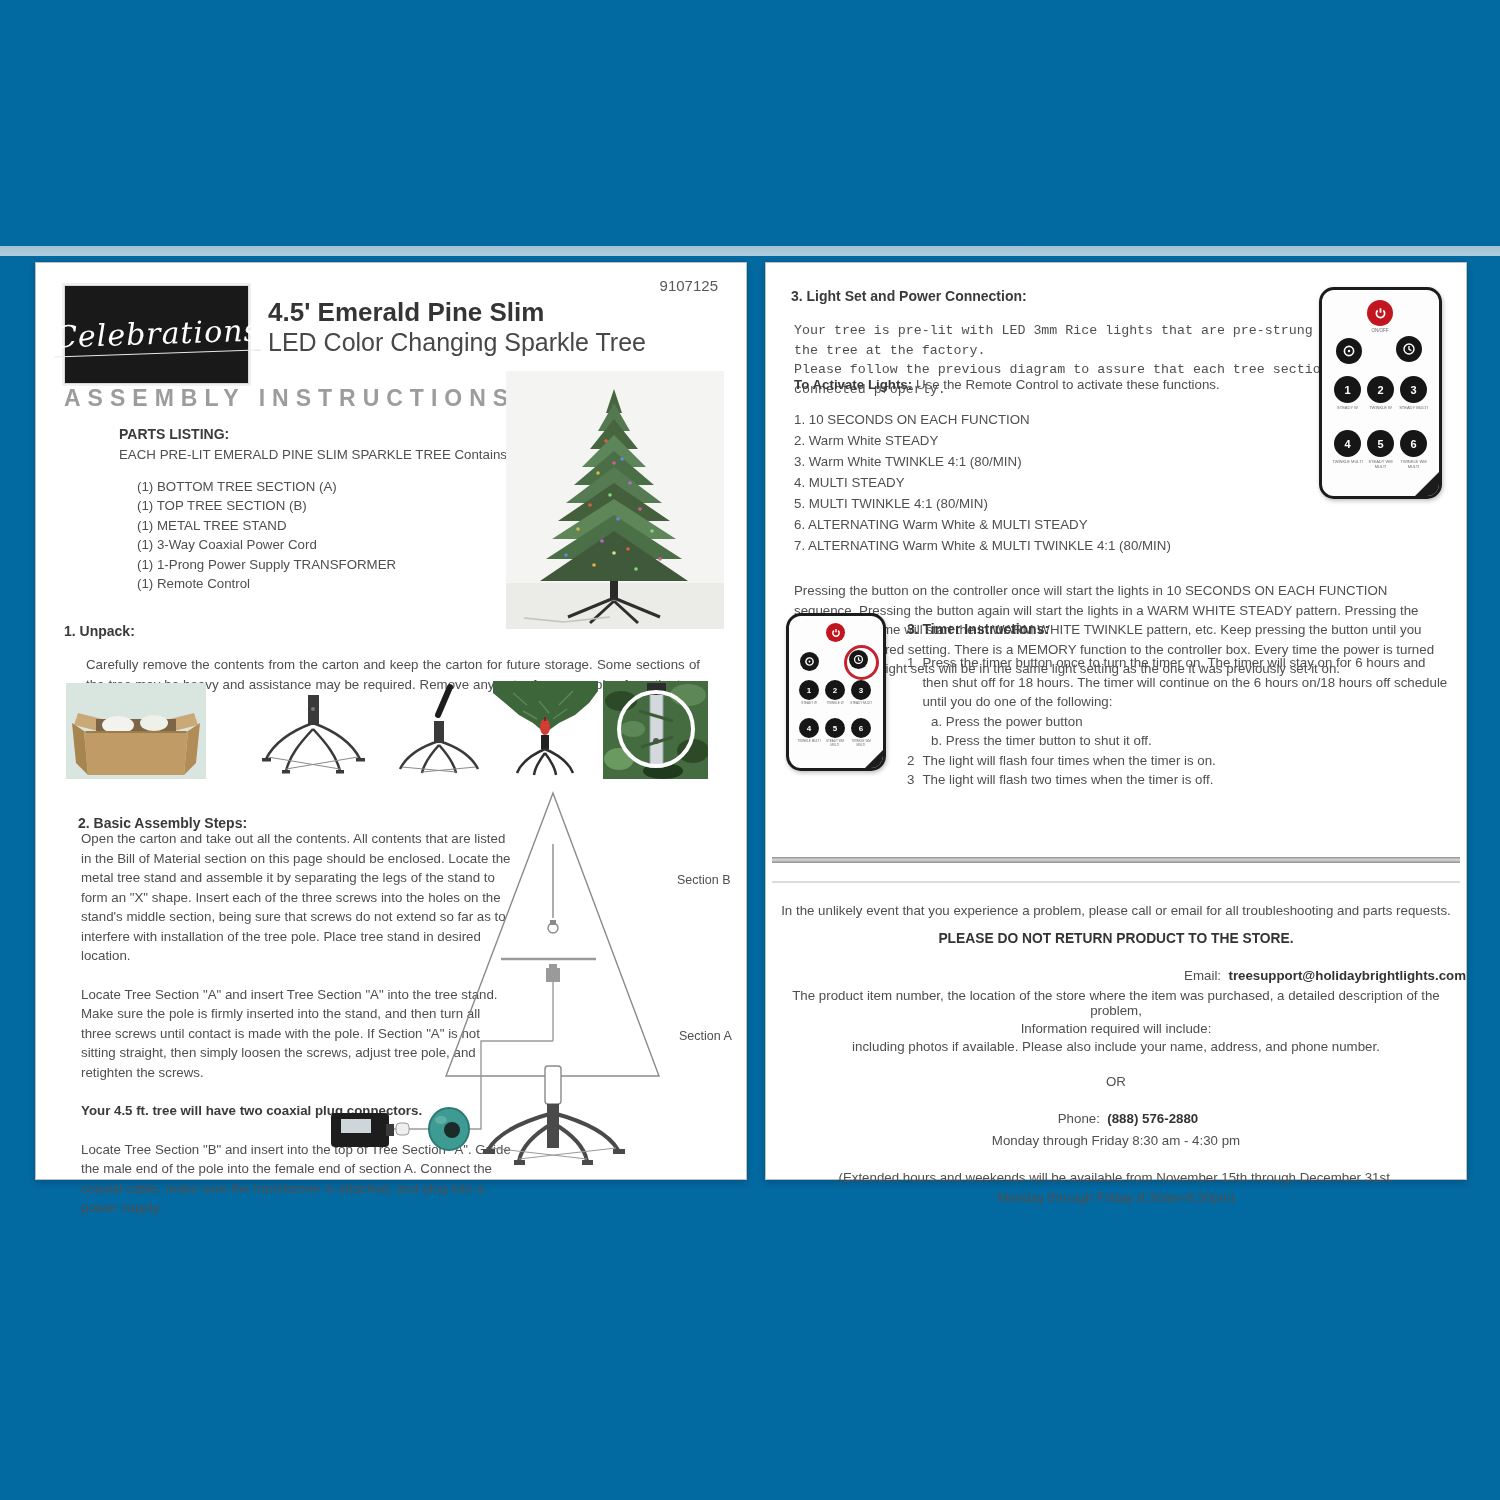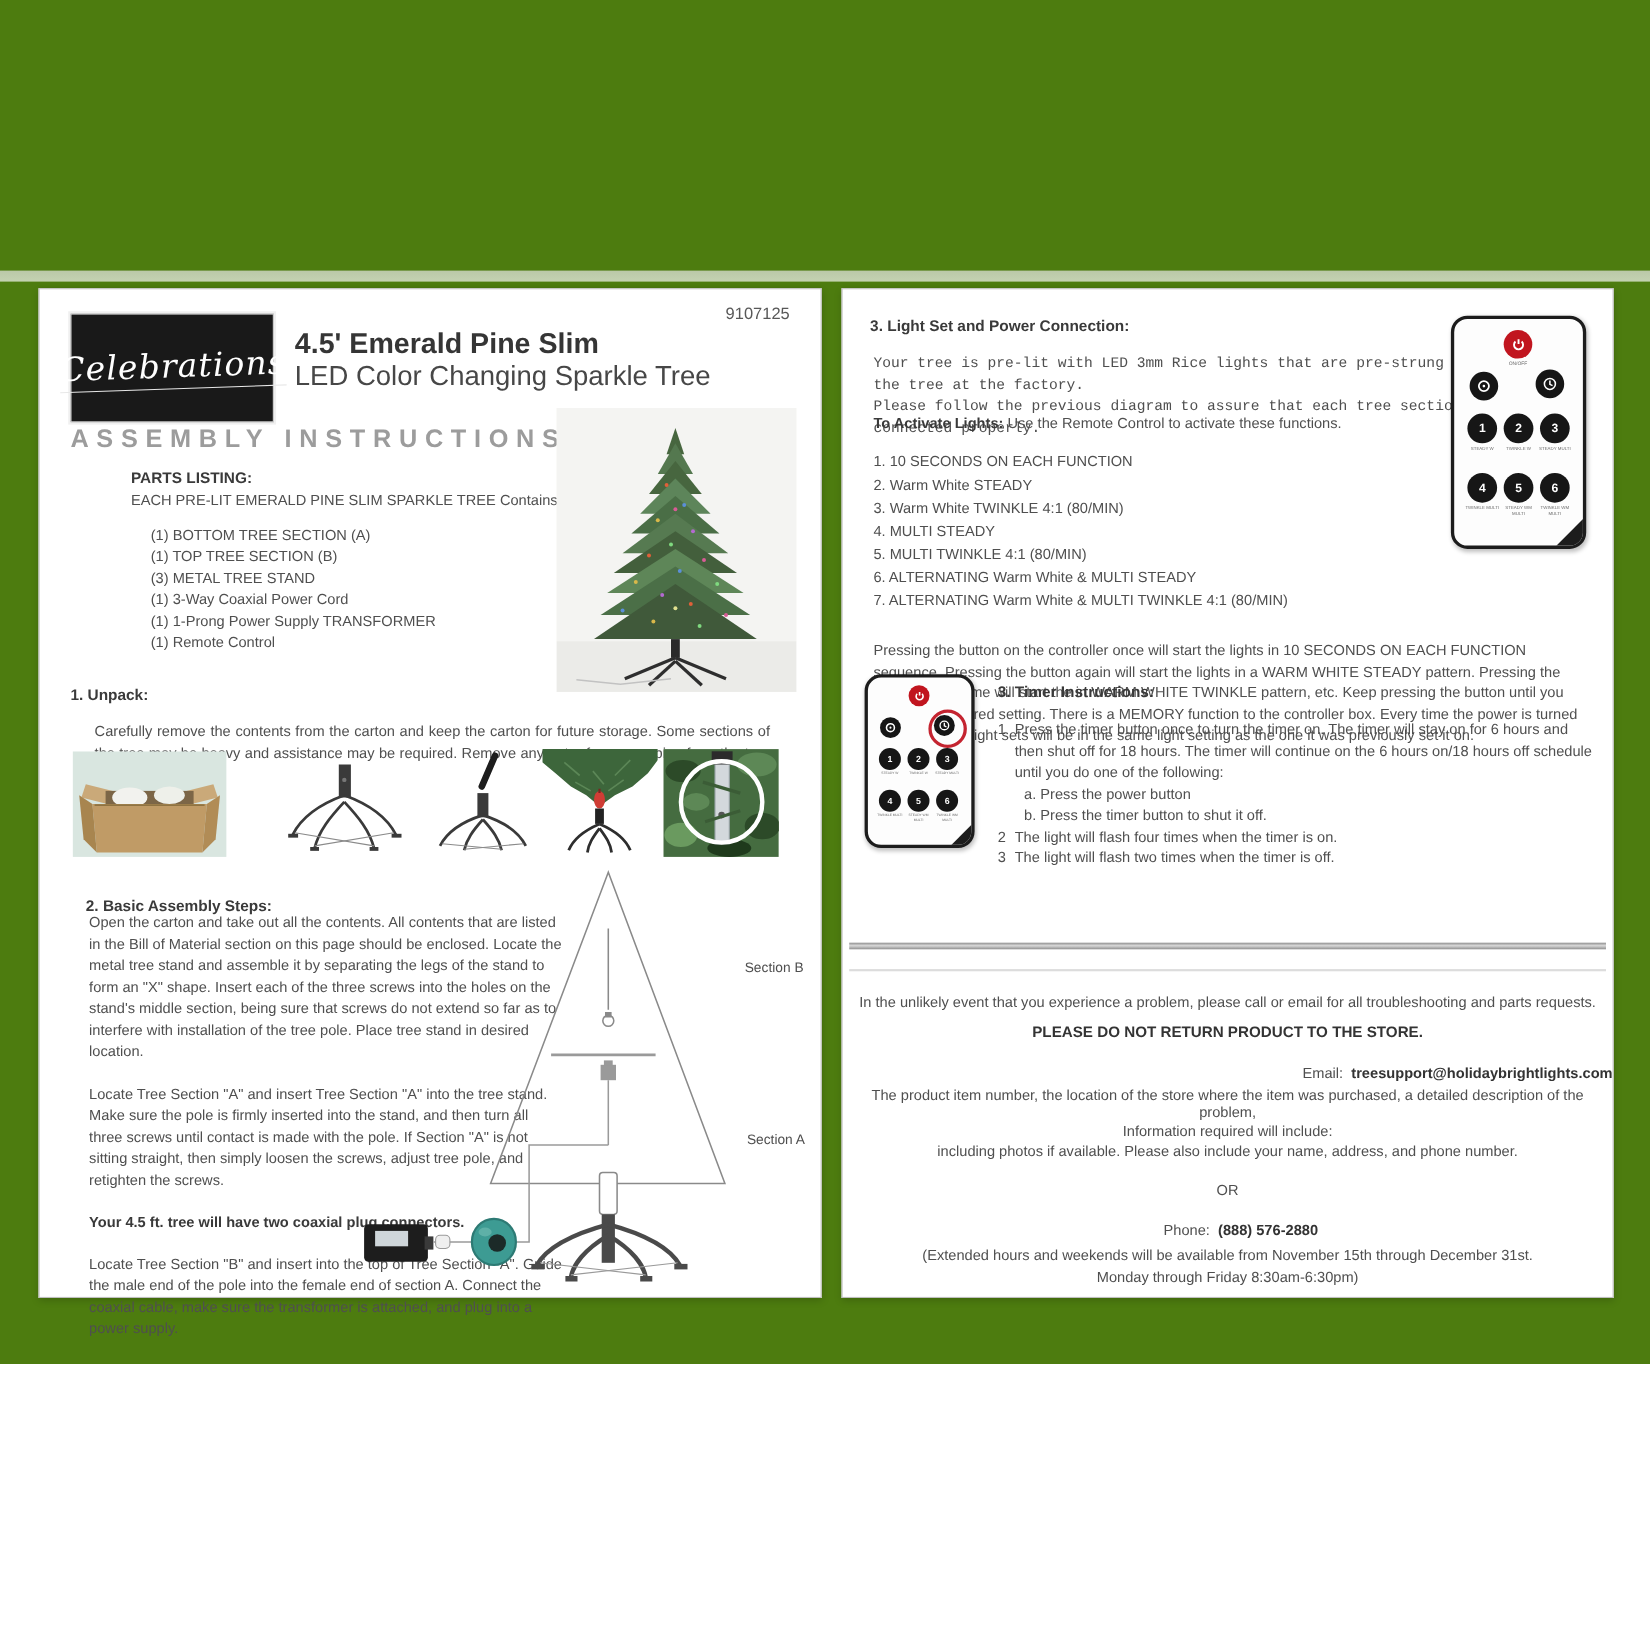--- a/index.html
+++ b/index.html
@@ -1,16 +1,16 @@
 <!DOCTYPE html>
 <html><head>
 <meta charset="utf-8">
 <style>
   html,body{margin:0;padding:0;background:#ffffff;}
-  #canvas{position:relative;width:1500px;height:1240px;background:#4d7c0f;overflow:hidden;
+  #canvas{position:relative;width:1500px;height:1500px;background:#0369a1;overflow:hidden;
           font-family:"Liberation Sans", sans-serif;color:#4d4d4d;}
   .scan-streak{position:absolute;left:0;top:246px;width:1500px;height:10px;
                background:linear-gradient(#e9e9e9,#f7f7f7);opacity:.7;}
   .page{position:absolute;background:#fff;border:1px solid #bfbfbf;
         box-shadow:0 3px 7px rgba(0,0,0,.18), 0 -1px 2px rgba(0,0,0,.06);}
   #page1{left:35px;top:262px;width:710px;height:916px;}
   #page2{left:765px;top:262px;width:700px;height:916px;}
   .abs{position:absolute;}
   .b{font-weight:bold;}
   .body-text{font-size:13.3px;line-height:19.5px;color:#4f4f4f;}
@@ -63,21 +63,21 @@
     </div>
 
     <div class="abs asm-head" style="left:28px;top:122px;">ASSEMBLY INSTRUCTIONS</div>
 
     <div class="abs" style="left:83px;top:163px;width:400px;">
       <div class="sec-head">PARTS LISTING:</div>
       <div class="body-text" style="margin-top:3px;">EACH PRE-LIT EMERALD PINE SLIM SPARKLE TREE Contains:</div>
       <div style="margin-top:12px;margin-left:18px;">
         <div class="parts-item">(1) BOTTOM TREE SECTION (A)</div>
         <div class="parts-item">(1) TOP TREE SECTION (B)</div>
-        <div class="parts-item">(3) METAL TREE STAND</div>
+        <div class="parts-item">(1) METAL TREE STAND</div>
         <div class="parts-item">(1) 3-Way Coaxial Power Cord</div>
         <div class="parts-item">(1) 1-Prong Power Supply TRANSFORMER</div>
         <div class="parts-item">(1) Remote Control</div>
       </div>
     </div>
 
     <div class="abs photo-frame" style="left:470px;top:108px;width:218px;height:258px;">
       <svg width="218" height="258" viewBox="0 0 218 258">
         <rect x="0" y="0" width="218" height="258" fill="#f4f4f2"></rect>
         <rect x="0" y="212" width="218" height="46" fill="#ebebe8"></rect>
@@ -380,17 +380,18 @@
         <span class="b" style="color:#333;">treesupport@holidaybrightlights.com</span>
       </div>
       <div class="center-line" style="margin-bottom:3px;">The product item number, the location of the store where the item was purchased, a detailed description of the problem,</div>
       <div class="center-line" style="margin-bottom:3px;">Information required will include:</div>
       <div class="center-line" style="margin-bottom:20px;">including photos if available.  Please also include your name, address, and phone number.</div>
       <div class="center-line" style="margin-bottom:22px;">OR</div>
       <div class="center-line" style="margin-bottom:7px;margin-left:24px;">
         <span>Phone:</span>&nbsp;
         <span class="b" style="color:#333;">(888) 576-2880</span>
       </div>
+      <div class="center-line" style="margin-bottom:22px;">Monday through Friday 8:30 am - 4:30 pm</div>
       <div class="center-line" style="margin-bottom:5px;">(Extended hours and weekends will be available from November 15th through December 31st.</div>
       <div class="center-line">Monday through Friday 8:30am-6:30pm)</div>
     </div>
   </div>
 </div>
 
 </body></html>

